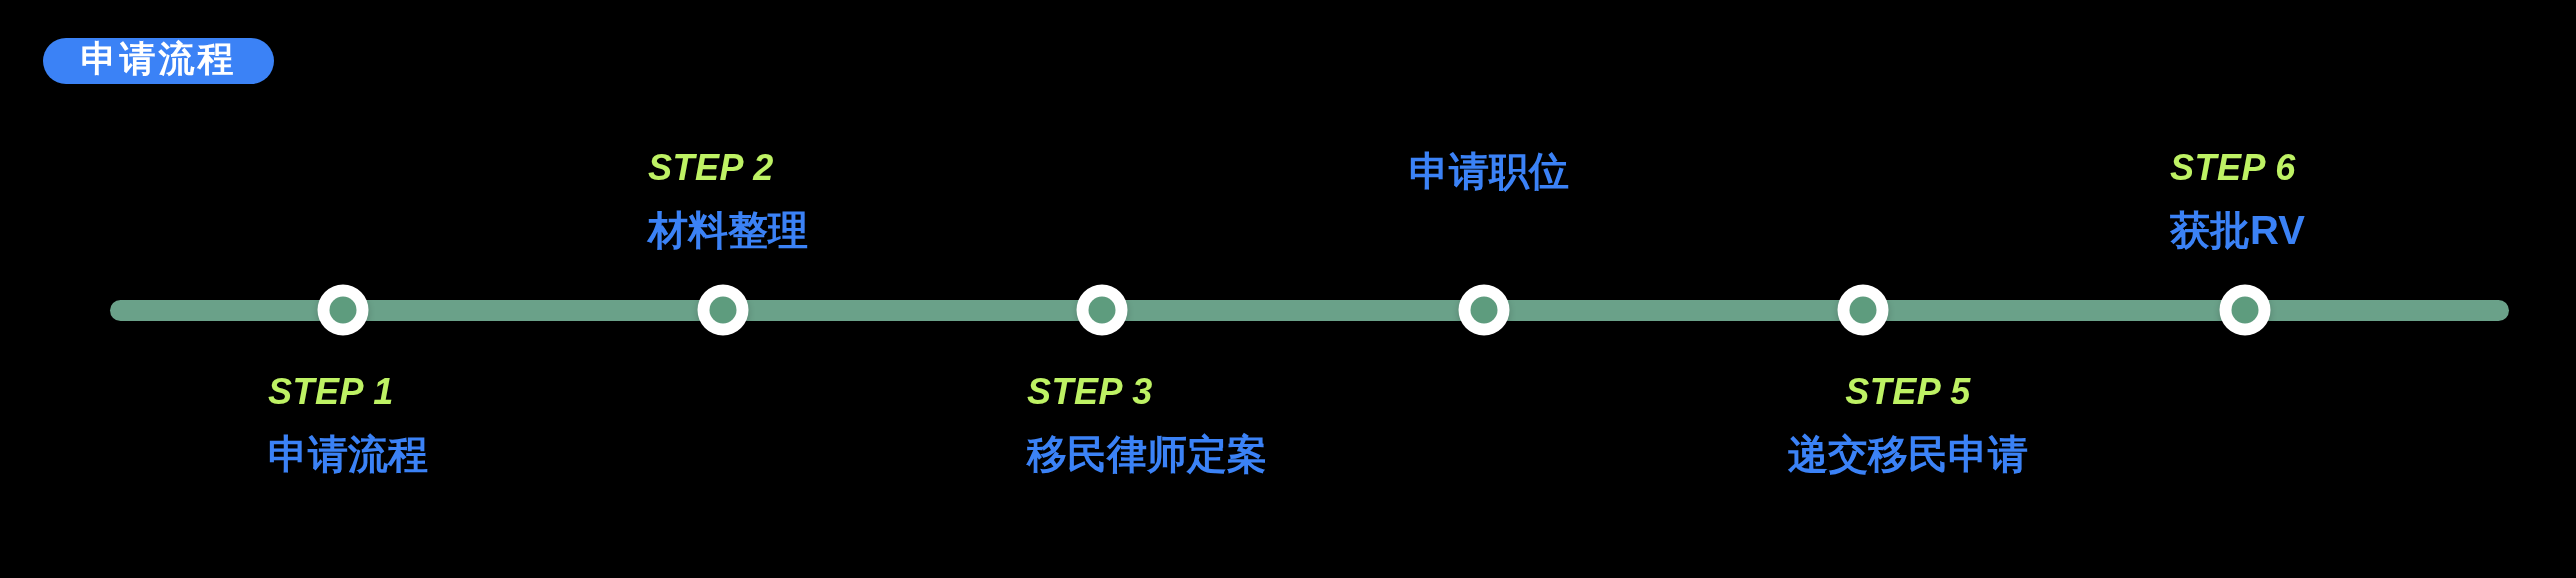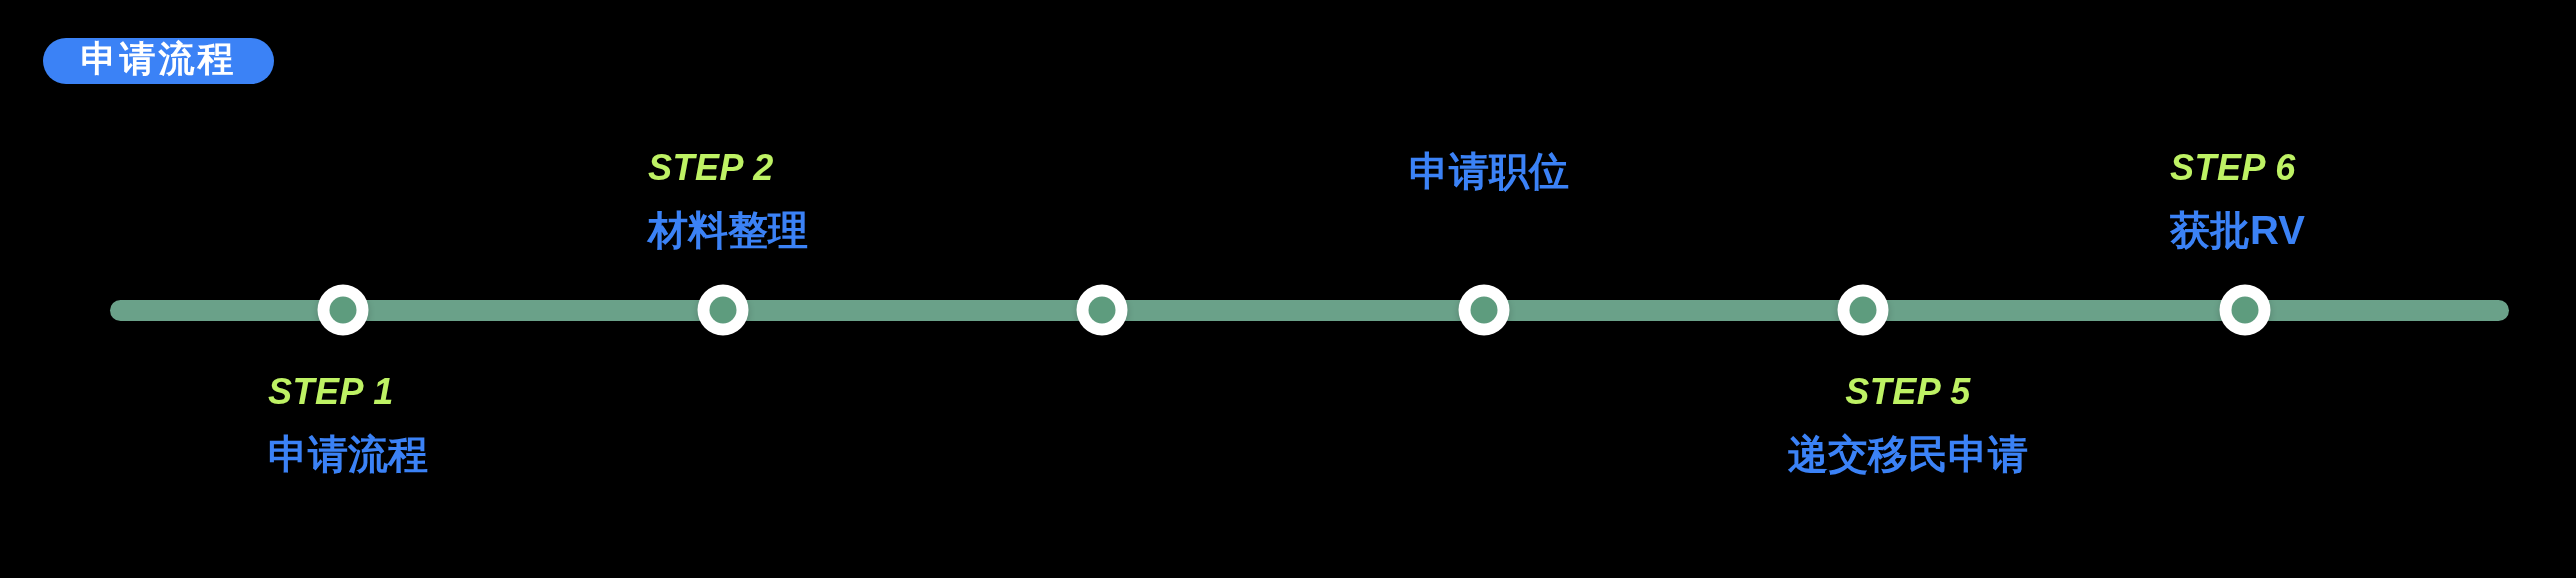--- a/index.html
+++ b/index.html
@@ -137,20 +137,24 @@
   <div class="label-group below lx1">
     <div class="step-name">STEP 1</div>
     <div class="step-label">申请流程</div>
   </div>
 
   <div class="label-group above lx2">
     <div class="step-name">STEP 2</div>
     <div class="step-label">材料整理</div>
   </div>
 
+  <div class="label-group below lx3">
+    <div class="step-name">STEP 3</div>
+    <div class="step-label">移民律师定案</div>
+  </div>
 
   <div class="label-group above lx4">
     <div class="step-label">申请职位</div>
   </div>
 
   <div class="label-group below lx5">
     <div class="step-name">STEP 5</div>
     <div class="step-label">递交移民申请</div>
   </div>
 

